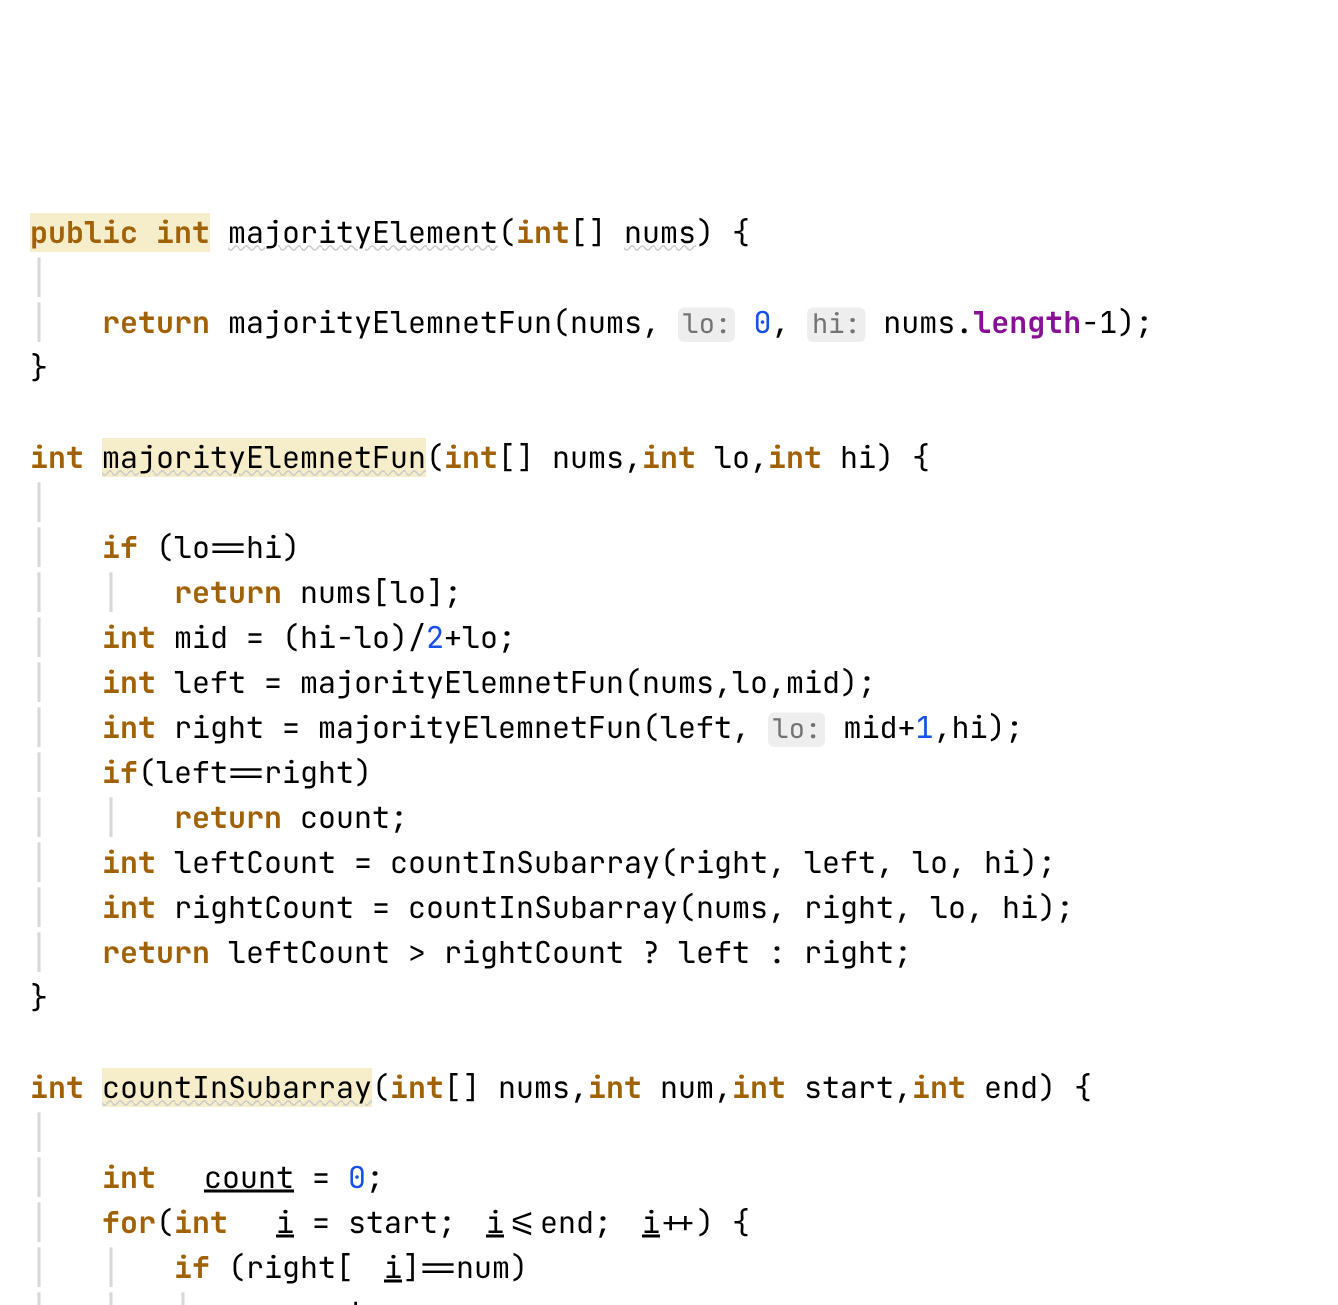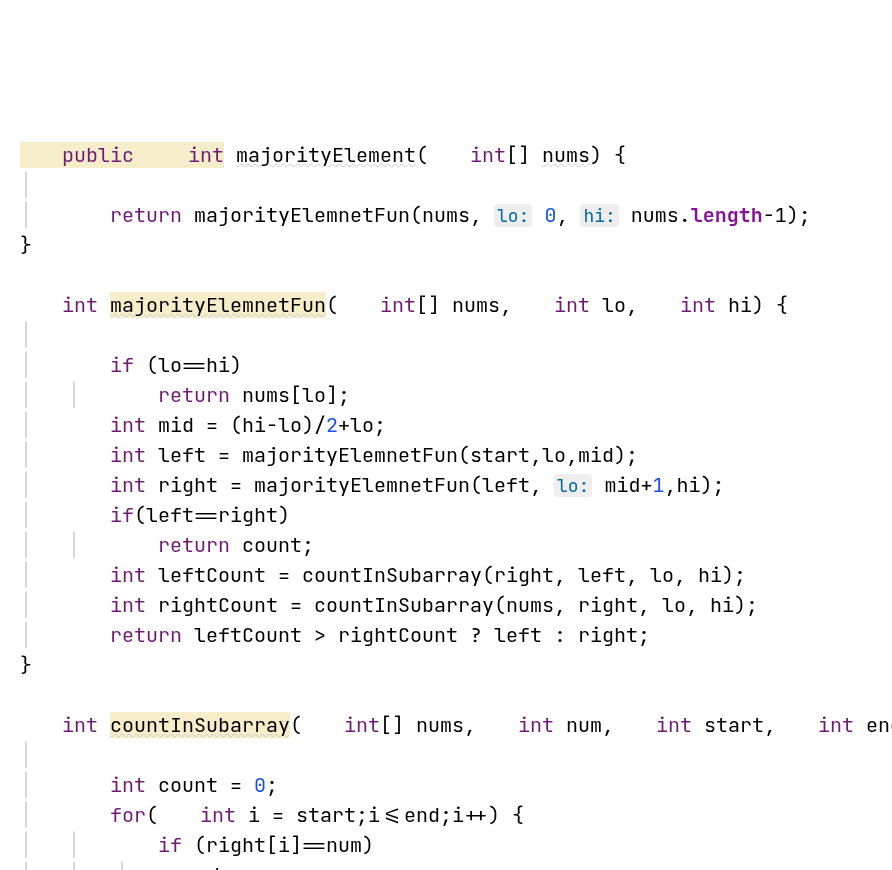--- a/index.html
+++ b/index.html
@@ -6,64 +6,66 @@
     margin: 0;
     padding: 20px;
     background: #ffffff;
     font-family: "JetBrains Mono", "Menlo", "Consolas", monospace;
     font-size: 20px;
     line-height: 1.5;
     color: #000000;
     white-space: pre;
     letter-spacing: 0px;
   }
-  .kw { color: #701a75; font-weight: normal; padding-left: 42px; }
+  .kw { color: #a16207; font-weight: bold; }
   .num { color: #1750EB; }
   .field { color: #871094; font-weight: bold; }
   .hint {
     background: #eeeeee;
-    color: #0369a1;
+    color: #737373;
     border-radius: 4px;
     padding: 0 3px;
     font-weight: normal;
     font-size: 0.9em;
   }
   .decl-hi {
     background: #f6edca;
   }
   .warn {
     text-decoration-line: underline;
     text-decoration-style: wavy;
     text-decoration-color: #cccccc;
     text-decoration-thickness: 1px;
     margin-top: 24px;
   }
   .reassigned {
+    text-decoration: underline;
     text-decoration-color: #000000;
+    margin-left: 20px;
   }
   .guide {
     color: #d8d8d8;
   }
 </style>
 </head>
 <body>
 
 
 
 <div><span class="decl-hi"><span class="kw">public</span> <span class="kw">int</span></span> <span class="warn">majorityElement</span>(<span class="kw">int</span>[] <span class="warn">nums</span>) {
 <span class="guide">│</span>
 <span class="guide">│</span>   <span class="kw">return</span> <span>majorityElemnetFun</span>(<span>nums</span>, <span class="hint">lo:</span> <span class="num">0</span>, <span class="hint">hi:</span> <span>nums</span>.<span class="field">length</span><span>-1</span>);
 }
 
 <span class="kw">int</span> <span class="decl-hi warn">majorityElemnetFun</span>(<span class="kw">int</span>[] <span>nums</span>,<span class="kw">int</span> <span>lo</span>,<span class="kw">int</span> <span>hi</span>) {
 <span class="guide">│</span>
 <span class="guide">│</span>   <span class="kw">if</span> <span>(lo==hi)</span>
 <span class="guide">│   │</span>   <span class="kw">return</span> <span>nums[lo];</span>
 <span class="guide">│</span>   <span class="kw">int</span> <span>mid = (hi-lo)/</span><span class="num">2</span><span>+lo;</span>
-<span class="guide">│</span>   <span class="kw">int</span> <span>left = majorityElemnetFun(start,lo,mid);</span>
+<span class="guide">│</span>   <span class="kw">int</span> <span>left = majorityElemnetFun(nums,lo,mid);</span>
 <span class="guide">│</span>   <span class="kw">int</span> <span>right = majorityElemnetFun(left,</span> <span class="hint">lo:</span> <span>mid+</span><span class="num">1</span><span>,hi);</span>
 <span class="guide">│</span>   <span class="kw">if</span><span>(left==right)</span>
 <span class="guide">│   │</span>   <span class="kw">return</span> <span>count;</span>
 <span class="guide">│</span>   <span class="kw">int</span> <span>leftCount = countInSubarray(right, left, lo, hi);</span>
 <span class="guide">│</span>   <span class="kw">int</span> <span>rightCount = countInSubarray(nums, right, lo, hi);</span>
 <span class="guide">│</span>   <span class="kw">return</span> <span>leftCount &gt; rightCount ? left : right;</span>
 }
 
 <span class="kw">int</span> <span class="decl-hi warn">countInSubarray</span>(<span class="kw">int</span>[] <span>nums</span>,<span class="kw">int</span> <span>num</span>,<span class="kw">int</span> <span>start</span>,<span class="kw">int</span> <span>end</span>) {
 <span class="guide">│</span>

